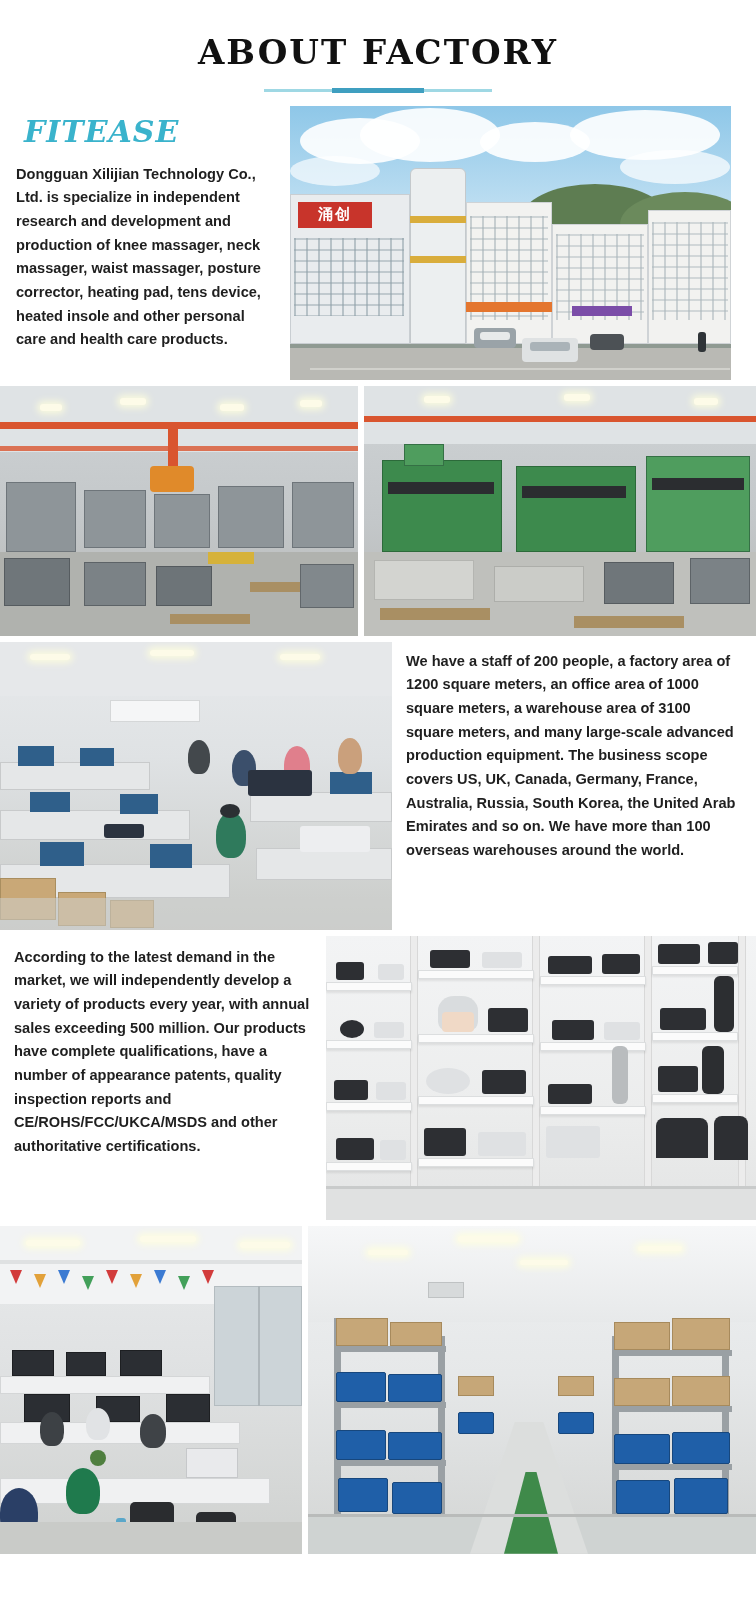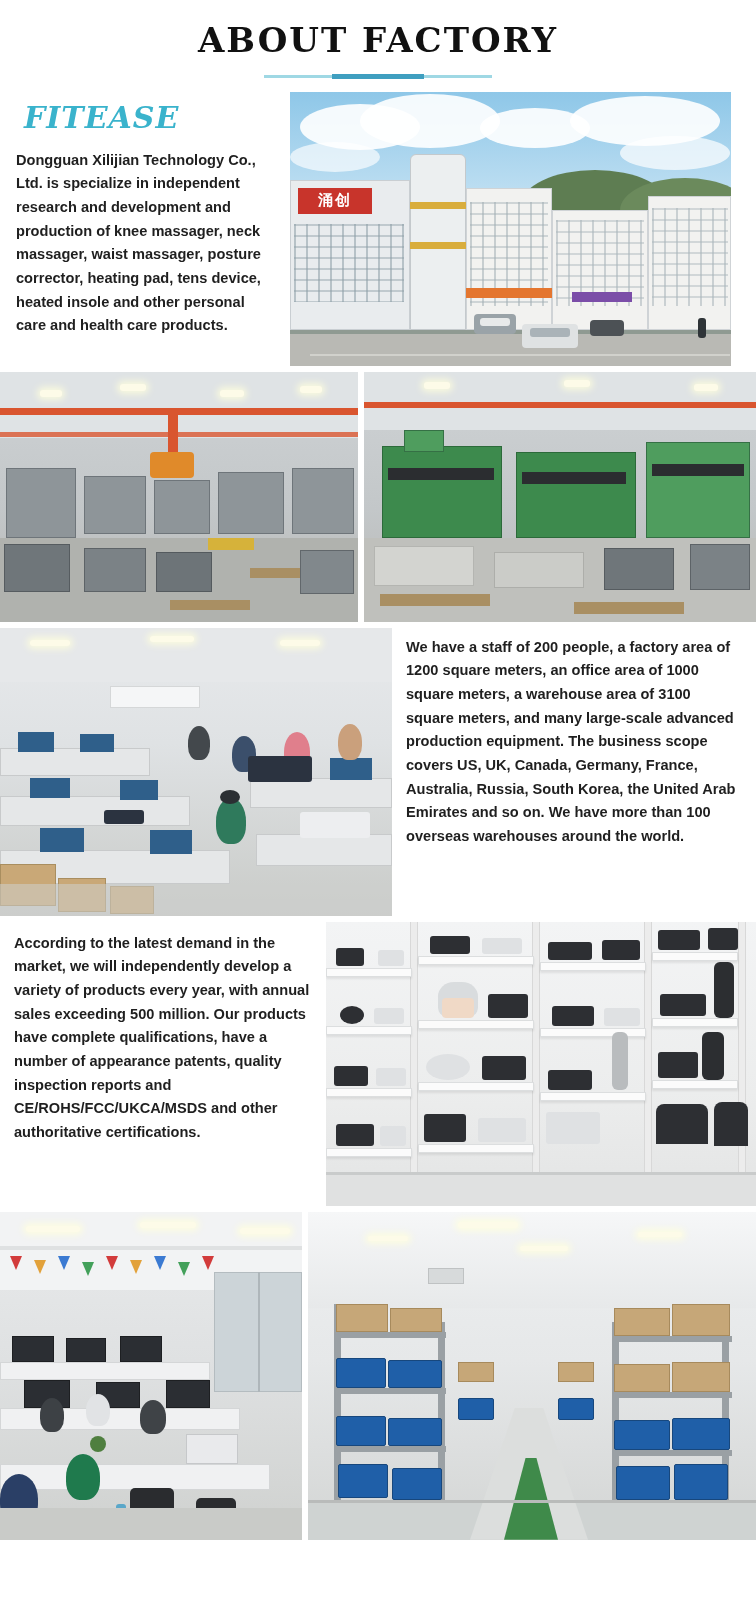--- a/index.html
+++ b/index.html
@@ -25,21 +25,21 @@
   .header {
     padding-top: 16px;
     text-align: center;
   }
   .header-title {
     font-family: "DejaVu Serif", serif;
     font-weight: bold;
     font-size: 34px;
     letter-spacing: 2px;
     color: #111;
-    margin: 4px;
+    margin: 16px;
     line-height: 1.2;
   }
   .divider-wrap {
     display: flex;
     justify-content: center;
     align-items: center;
     margin-top: 14px;
     margin-bottom: 14px;
   }
   .divider {

